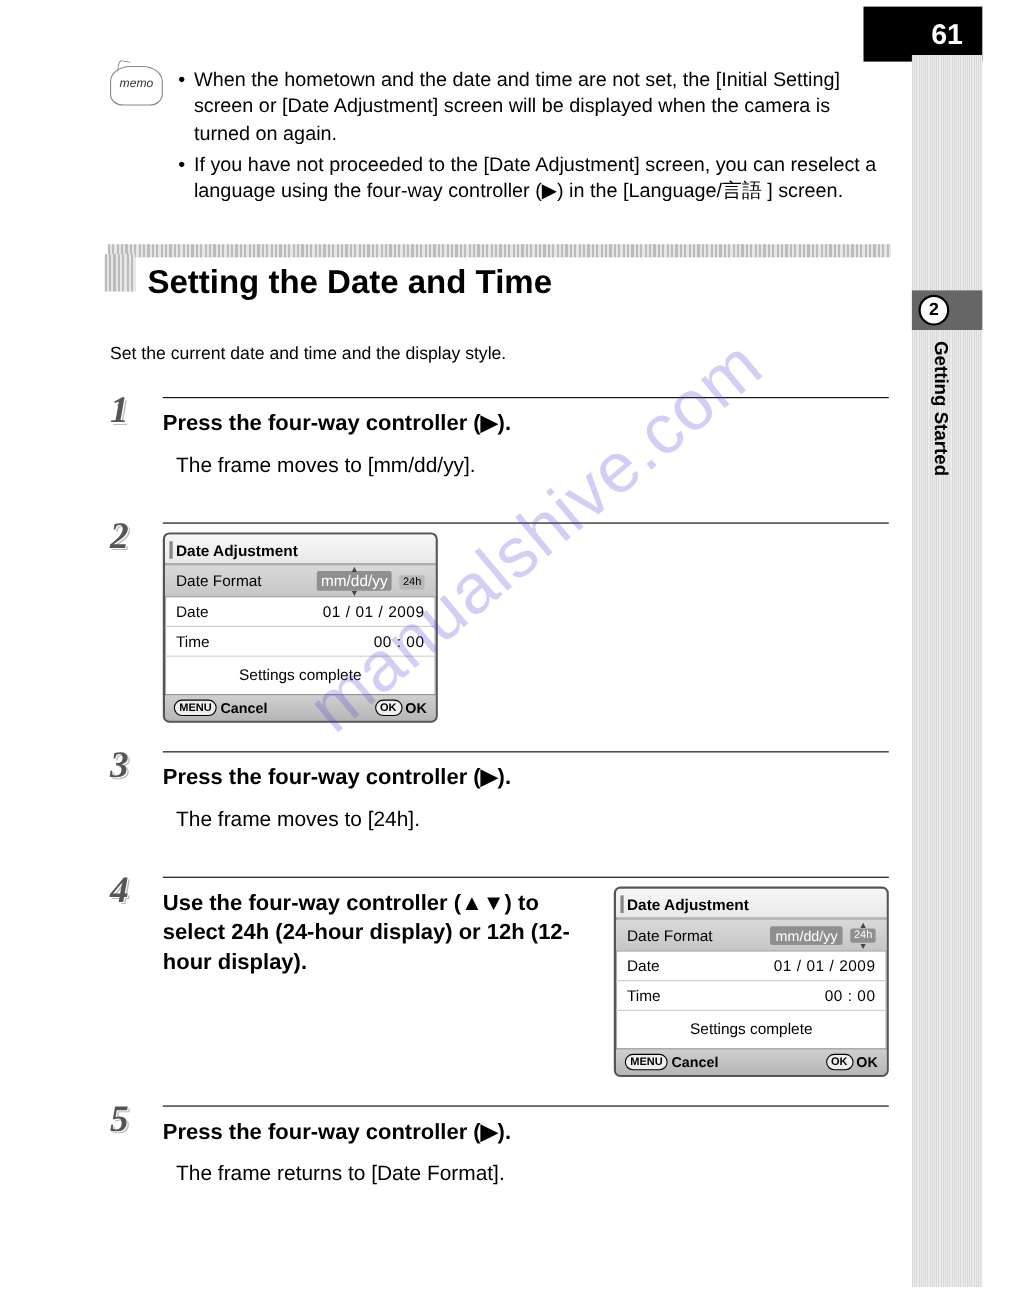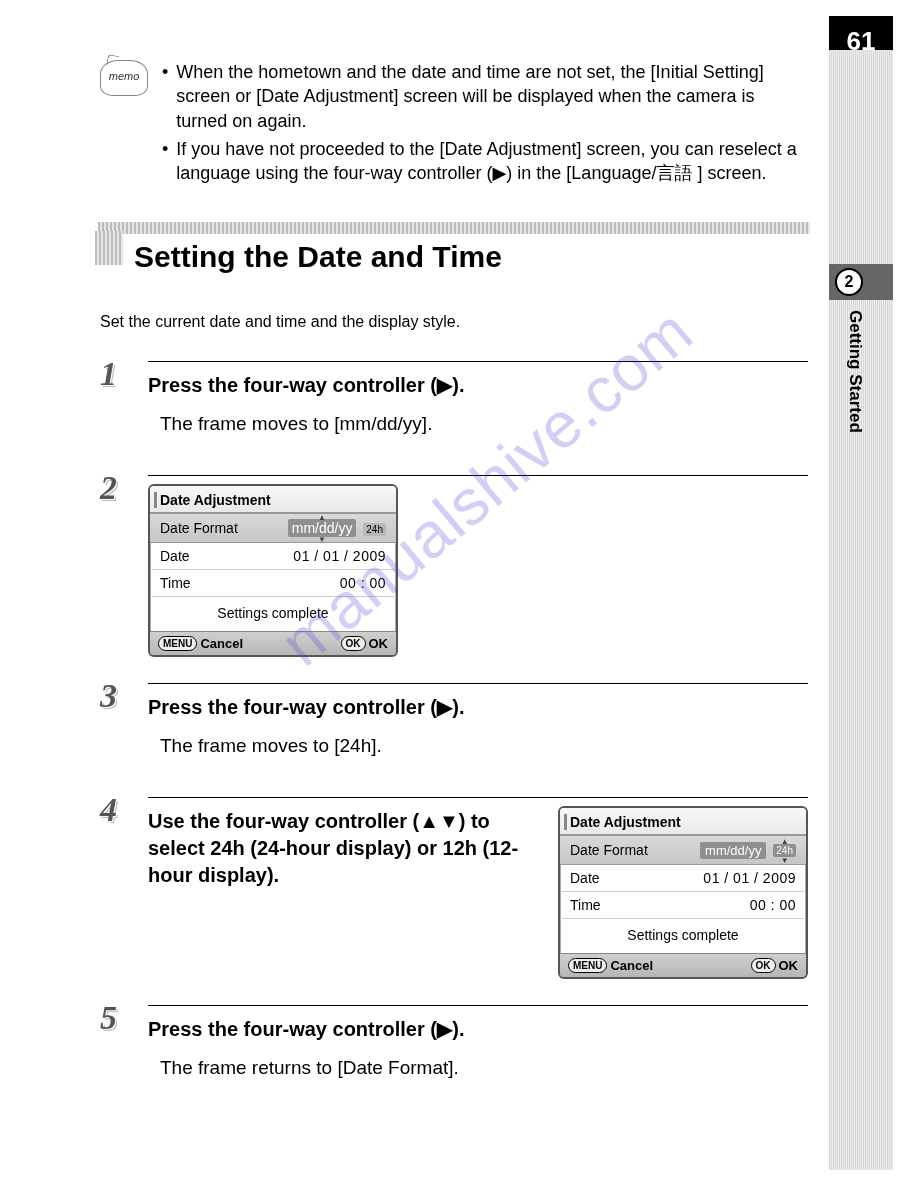--- a/index.html
+++ b/index.html
@@ -11,30 +11,31 @@
     position: relative;
   }
   .page {
     width: 918px;
     min-height: 1188px;
     position: relative;
     padding-bottom: 40px;
   }
   .page-number {
     position: absolute;
-    top: 16px;
+    top: 6px;
     right: 25px;
     width: 64px;
     height: 50px;
     background: #000;
     color: #fff;
     font-size: 26px;
     text-align: center;
     line-height: 50px;
     font-weight: bold;
+    padding-left: 44px;
   }
   .side-tab {
     position: absolute;
     top: 50px;
     right: 25px;
     width: 64px;
     height: 1120px;
     background: repeating-linear-gradient(90deg, #d8d8d8 0 1px, #ececec 1px 2px);
   }
   .side-tab .chapter-badge {

